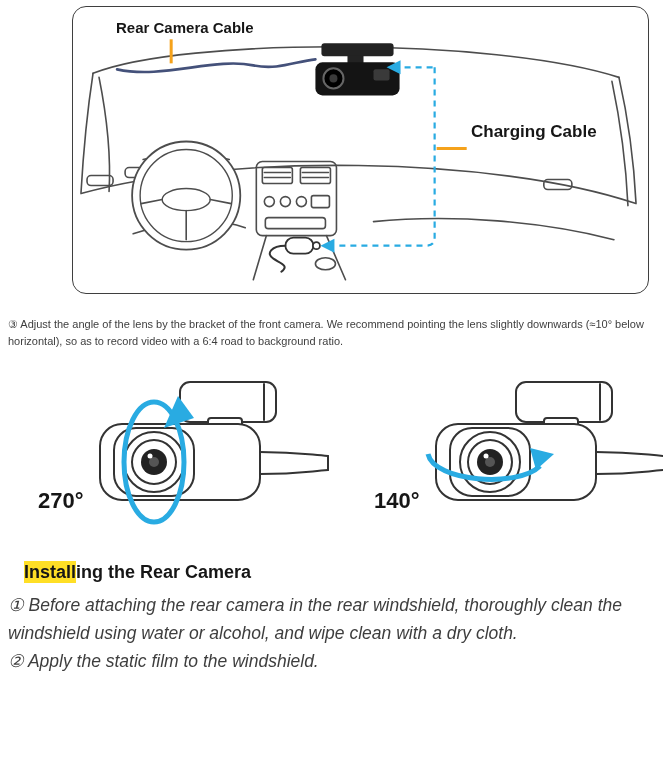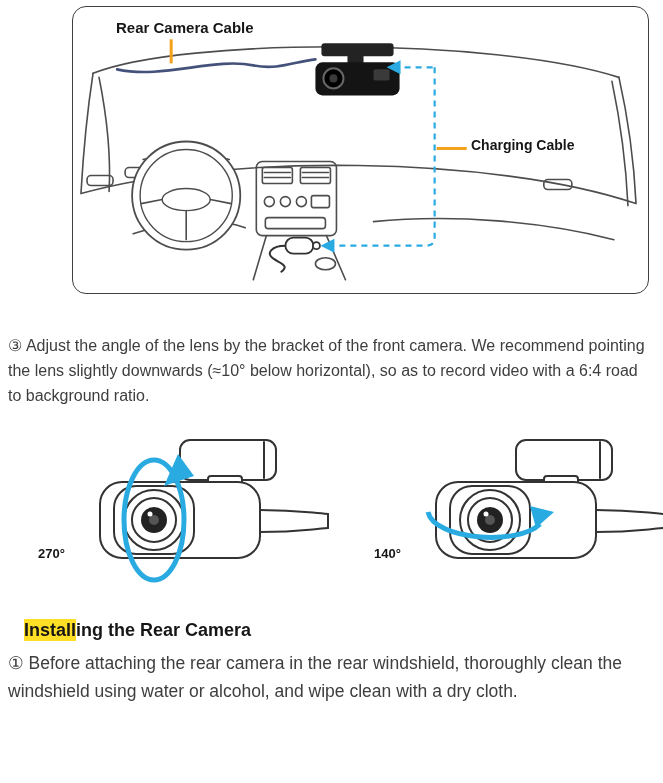--- a/index.html
+++ b/index.html
@@ -20,49 +20,49 @@
     box-sizing: border-box;
     background: #fff;
   }
   .diagram-card svg { position: absolute; left: 0; top: 0; width: 100%; height: 100%; }
   .diag-label {
     position: absolute;
     font-weight: bold; color: #161616;
     white-space: nowrap;
   }
   .lbl-rear      { left: 43px;  top: 12px;  font-size: 15px; }
-  .lbl-charging  { left: 398px; top: 130px; font-size: 14px; }
+  .lbl-charging  { left: 398px; top: 115px; font-size: 17px; }
   .lbl-charger   { left: 190px; top: 258px; font-size: 13.5px; }
 
   
   .body-text {
-    margin: 40px 0 0 0;
-    font-size: 16px; line-height: 1.55; color: #3e3e3e;
+    margin: 22px 0 0 0;
+    font-size: 11px; line-height: 1.55; color: #3e3e3e;
   }
 
   
   .rotation-row {
     margin-top: 26px;
     display: flex; gap: 36px;
     padding-left: 24px;
   }
   .rot-fig { position: relative; width: 300px; height: 162px; }
   .rot-fig svg { display: block; }
   .angle-label {
     position: absolute; left: 6px; top: 112px;
-    font-size: 13px; font-weight: bold; color: #161616;
+    font-size: 22px; font-weight: bold; color: #161616;
   }
 
   
   .section-heading {
     margin: 24px 0 8px 16px;
     font-size: 18px; font-weight: bold; color: #161616;
   }
   .hl { background: #ffdf26; padding: 1px 0; }
-  .step { margin: 0; font-size: 17.5px; line-height: 1.6; }
+  .step { margin: 0; font-size: 17.5px; line-height: 1.6; font-style: italic; }
 
   .stroke  { fill: none; stroke: #4d4d4d; stroke-width: 1.6; stroke-linecap: round; }
   .stroke2 { fill: none; stroke: #333;    stroke-width: 2;   stroke-linecap: round; }
 </style>
 </head>
 <body>
 
 <div class="page">
 
   <div class="diagram-card">
@@ -192,14 +192,15 @@
           <polygon points="186,78 162,72 168,94" fill="#29abe2"></polygon>
         </g>
       </svg>
       <div class="angle-label">140°</div>
     </div>
   </div>
 
   <h3 class="section-heading"><span class="hl">Install</span><span>ing the Rear Camera</span></h3>
 
   <p class="body-text step">① Before attaching the rear camera in the rear windshield, thoroughly clean the windshield using water or alcohol, and wipe clean with a dry cloth.</p>
+  <p class="body-text step">② Apply the static film to the windshield.</p>
 
 </div>
 
 </body></html>

